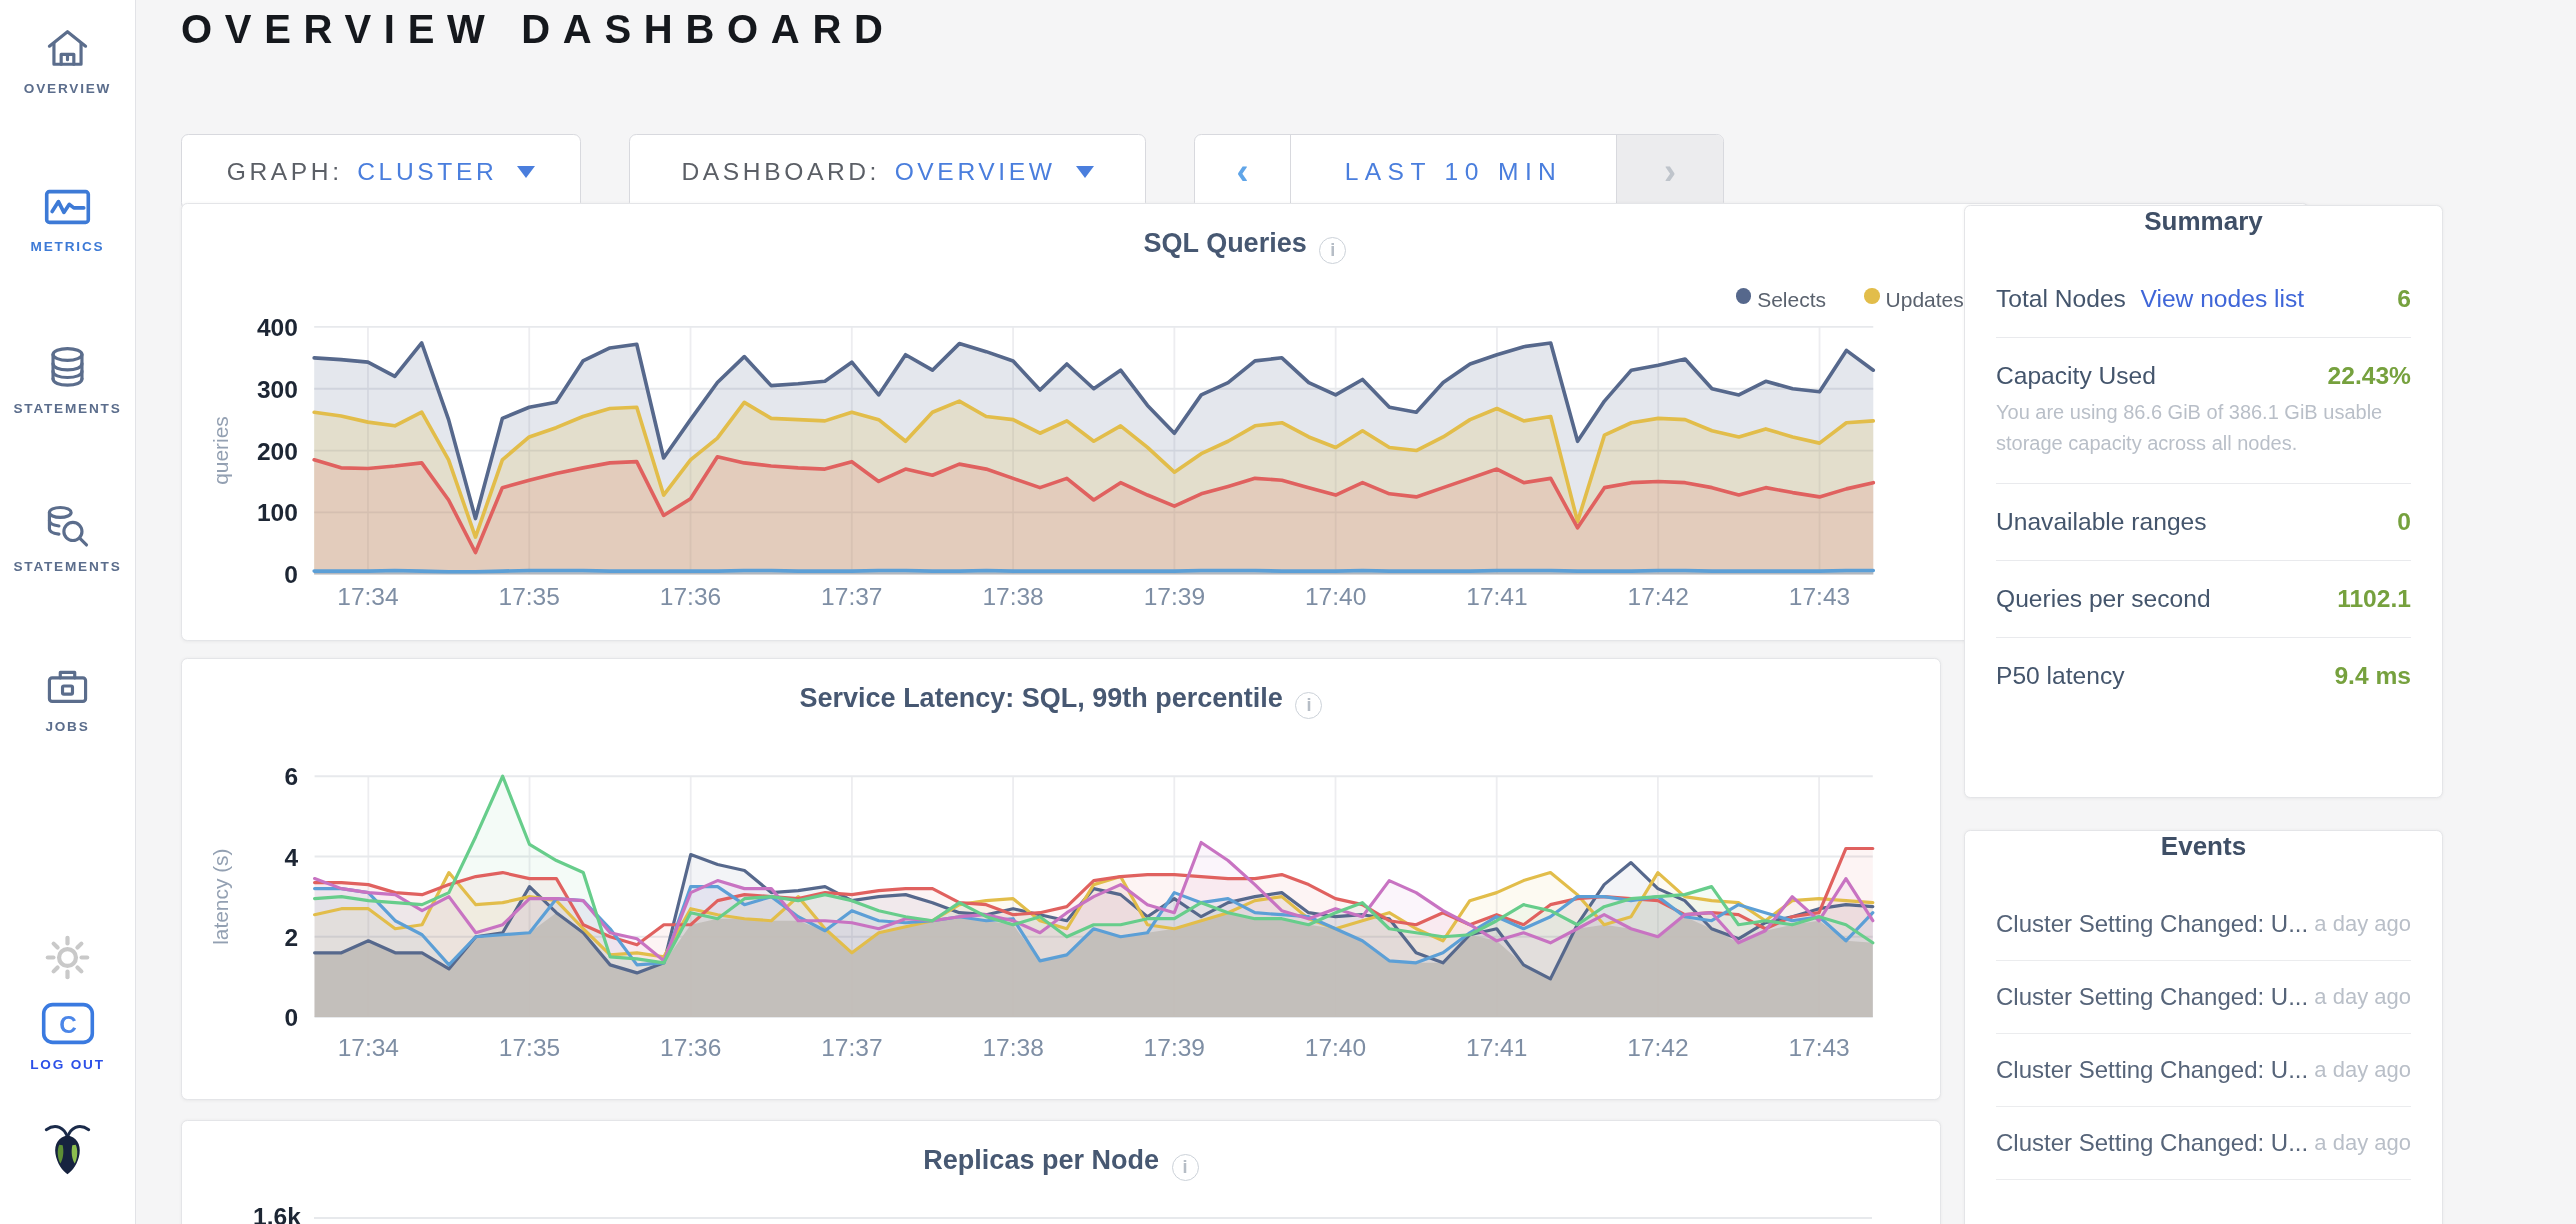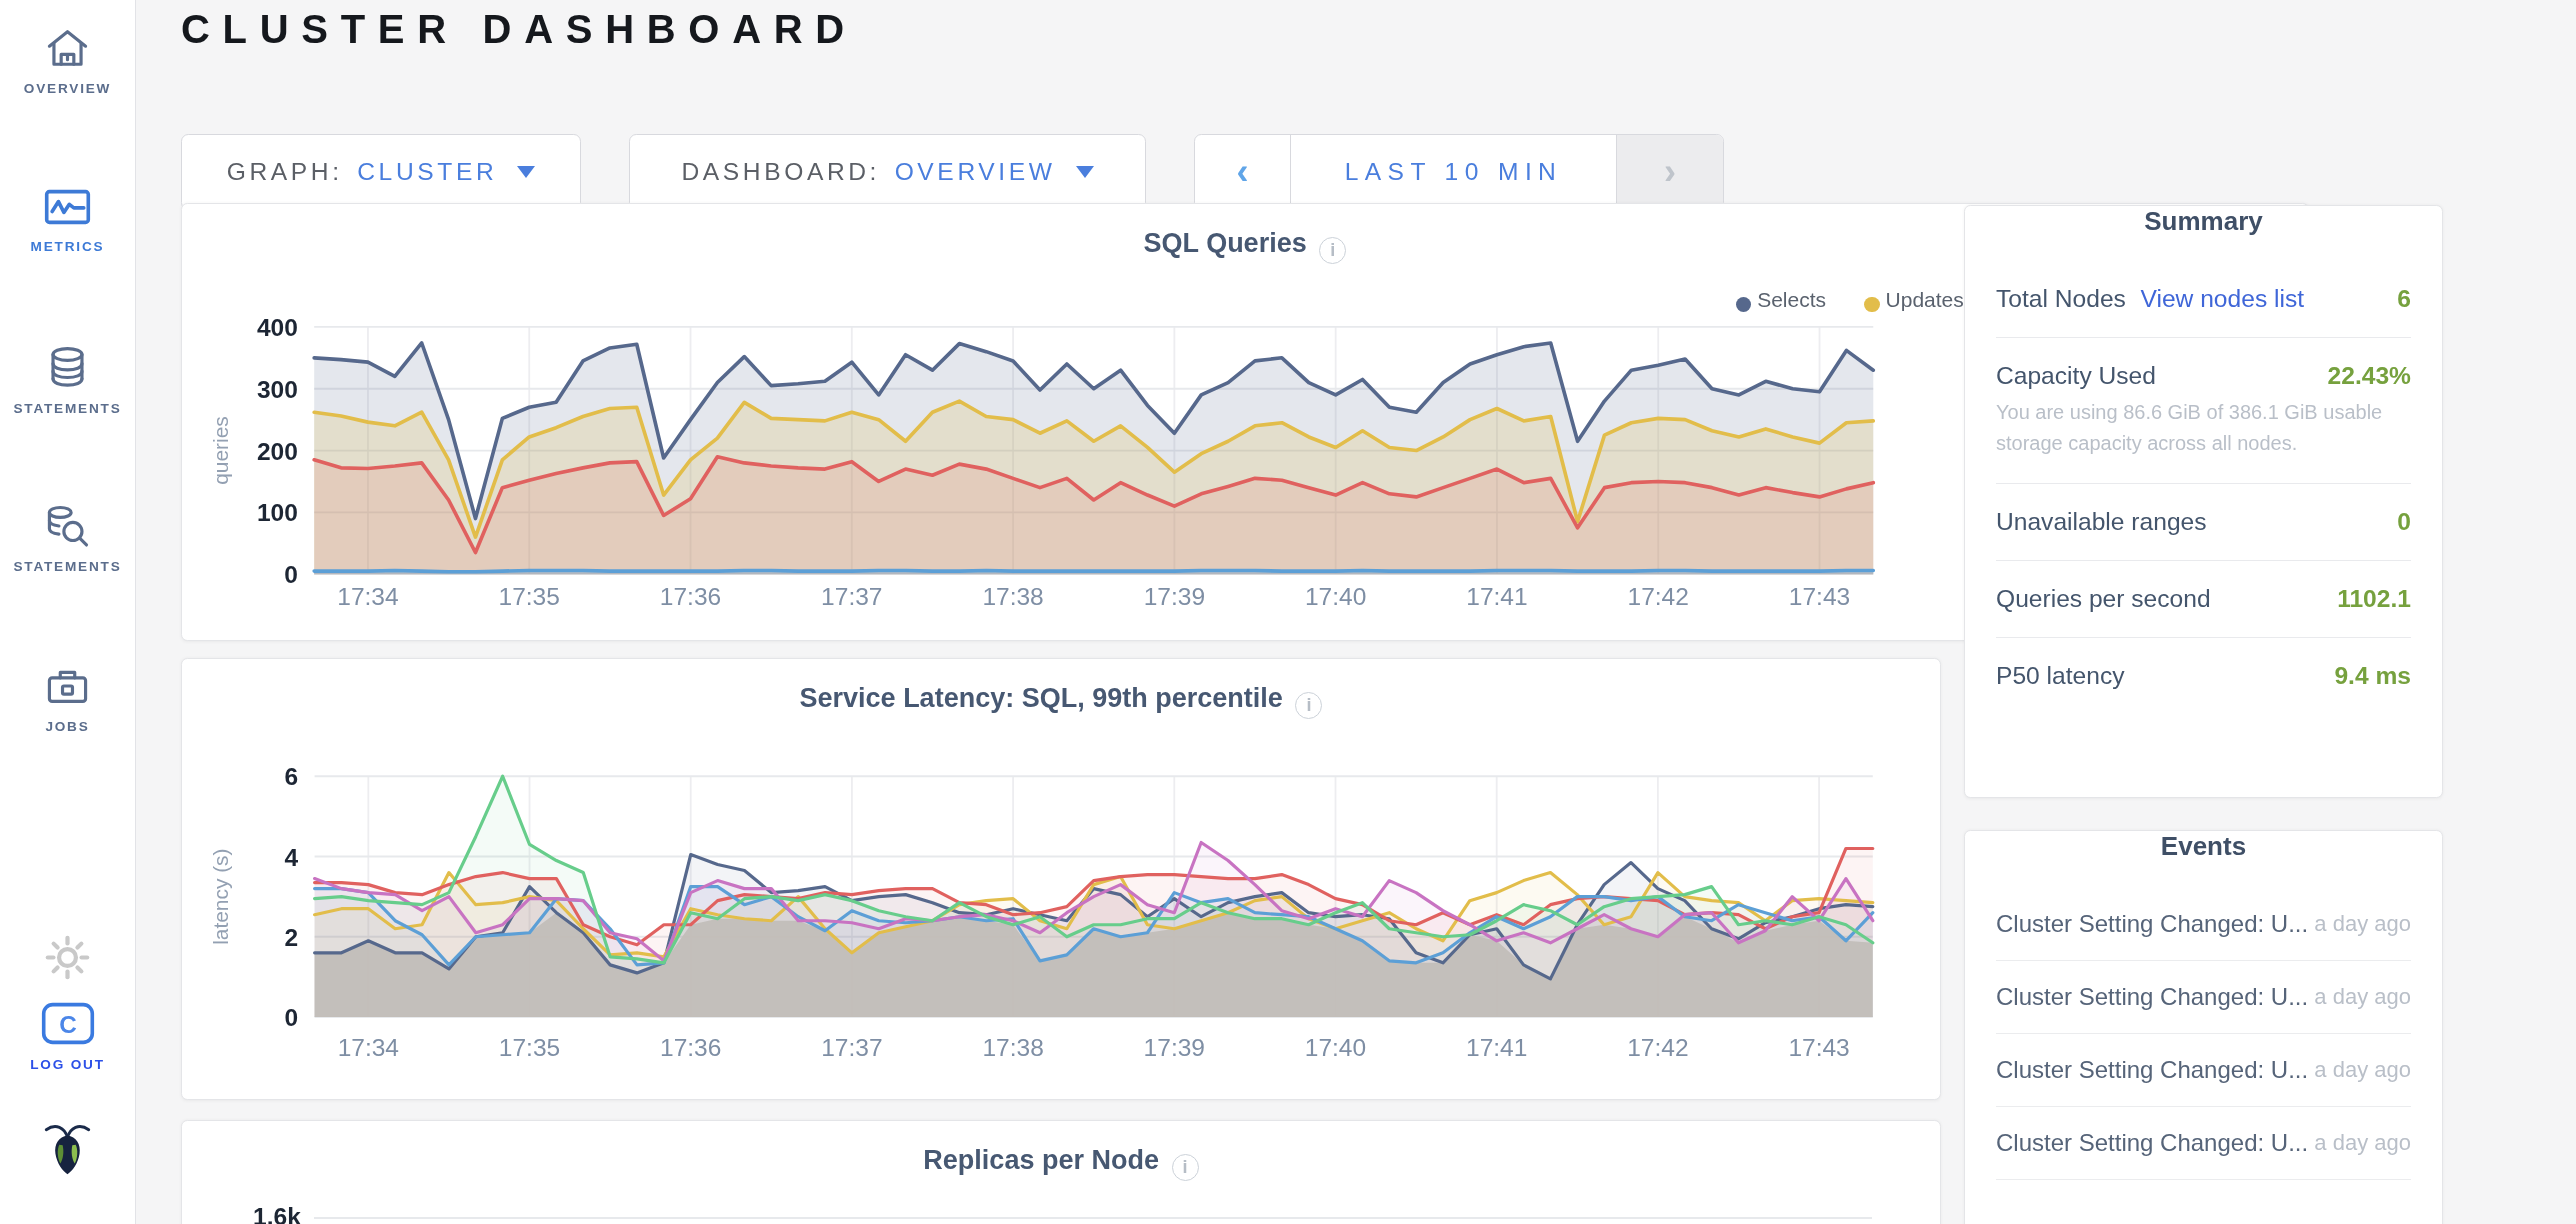--- a/index.html
+++ b/index.html
@@ -79,21 +79,21 @@
     position:absolute; top:24px; left:0; width:100%; text-align:center;
     font-size:27px; font-weight:700; color:#475872;
   }
   .info-icon {
     display:inline-block; width:27px; height:27px; margin-left:12.7px;
     border:1.8px solid #ccd2d9; border-radius:50%; color:#b6bdc6;
     font-size:18px; font-weight:700; line-height:24.6px; text-align:center;
     vertical-align:-3.6px; cursor:pointer;
   }
   .legend { position:absolute; top:84px; right:91px; display:flex; gap:38px; }
-  .legend-item { display:flex; align-items:flex-end; gap:6px; font-size:21px; color:#5a626e; }
+  .legend-item { display:flex; align-items:flex-start; gap:6px; font-size:21px; color:#5a626e; }
   .legend-item .dot { width:15.5px; height:15.5px; border-radius:50%; }
   svg.chart { position:absolute; left:0; }
   #chart-sql { top:112px; }
   #chart-lat { top:90px; }
 
   
   #rep-tick { position:absolute; left:71px; top:82px; font-size:24.6px; font-weight:700; color:#1d2634; }
   #rep-grid { position:absolute; left:132px; right:68px; top:96px; height:1.8px; background:#e7e9ec; }
 
   
@@ -205,21 +205,21 @@
         <path d="M46 8 C36 1 27 6 24 16" fill="none" stroke="#1b2b4a" stroke-width="3" stroke-linecap="round"></path>
         <path d="M24 14 C33 15 38 23 36.5 33 C35 43 29 51 24 54 C19 51 13 43 11.5 33 C10 23 15 15 24 14 Z" fill="#16233f"></path>
         <path d="M19 24 C20.5 31 19.5 38 16.5 43 C13.5 37 13 29 15.5 23.5 Z" fill="#5d8f35"></path>
         <path d="M29 24 C27.5 31 28.5 38 31.5 43 C34.5 37 35 29 32.5 23.5 Z" fill="#8cbe4f"></path>
       </svg>
     </div>
   </aside>
 
   <main>
 
-    <h1>CLUSTER DASHBOARD</h1>
+    <h1>OVERVIEW DASHBOARD</h1>
 
     <div class="ctrl" id="graph-box">
       <span class="ctrl-label">GRAPH:</span>
       <span class="ctrl-value">CLUSTER</span>
       <span class="caret"></span>
     </div>
 
     <div class="ctrl" id="dash-box">
       <span class="ctrl-label">DASHBOARD:</span>
       <span class="ctrl-value">OVERVIEW</span>

